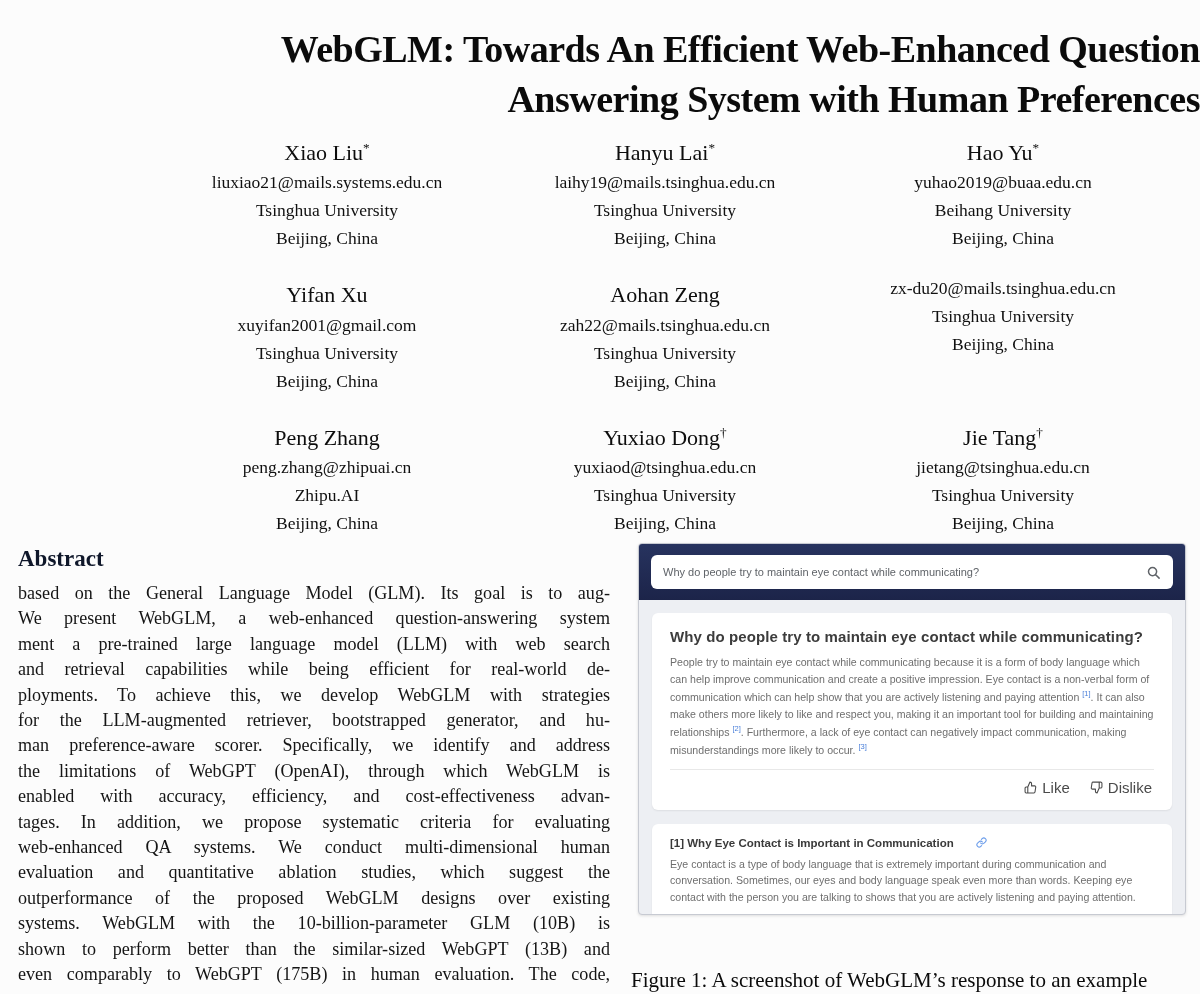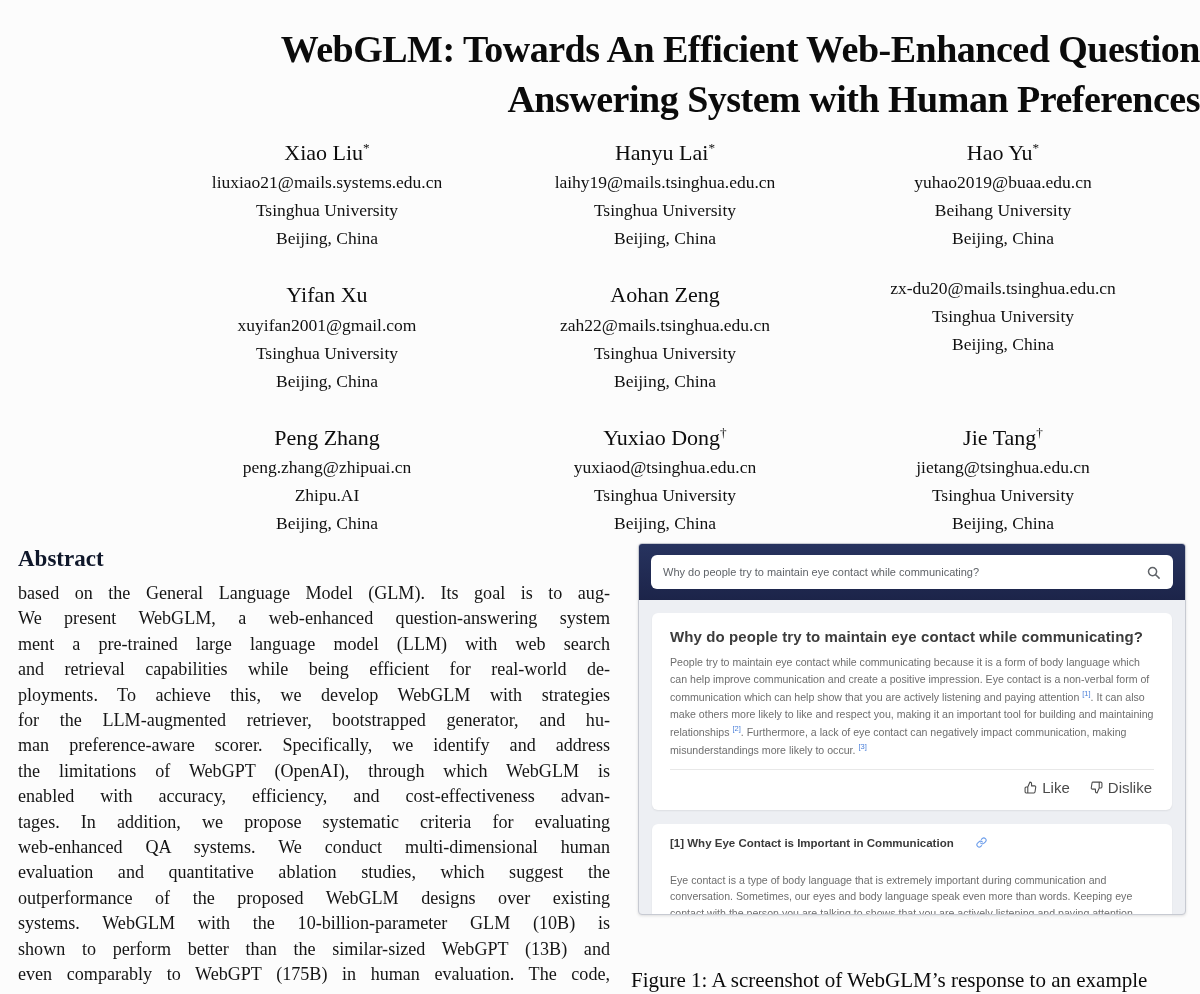--- a/index.html
+++ b/index.html
@@ -68,21 +68,21 @@
   .feedback-row {
     display:flex; justify-content:flex-end; align-items:center;
     gap:20px; padding:9px 2px 8px; color:#4a4a4a; font-size:15px;
   }
   .fb-btn { display:flex; align-items:center; gap:5px; cursor:pointer; }
   .fb-btn svg { width:13px; height:13px; }
 
   .refs-card { margin-top:14px; padding:13px 18px 12px; }
   .ref-label { font-size:11.5px; font-weight:700; color:#3a3a3a; display:flex; align-items:center; gap:22px; }
   .link-icon { width:11px; height:11px; flex:0 0 auto; }
-  .ref-body { margin-top:23px; font-size:10.6px; line-height:1.58; color:#6e6e6e; }
+  .ref-body { margin-top:7px; font-size:10.6px; line-height:1.58; color:#6e6e6e; }
   .ref-divider { border-top:1px dashed #dcdfe4; margin:11px 0 11px; }
 
   
   .fig-caption {
     position:absolute; top:927px; left:631px; width:566px;
     font-weight:400; font-size:21px; line-height:26px; color:#0b0b0b;margin-top:40px;
   }
 </style>
 </head>
 <body>

